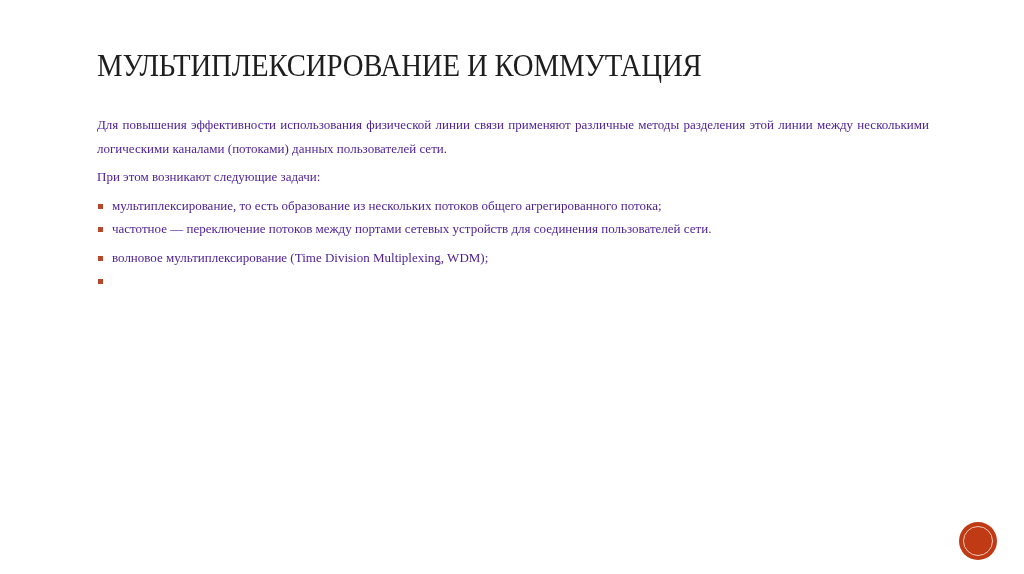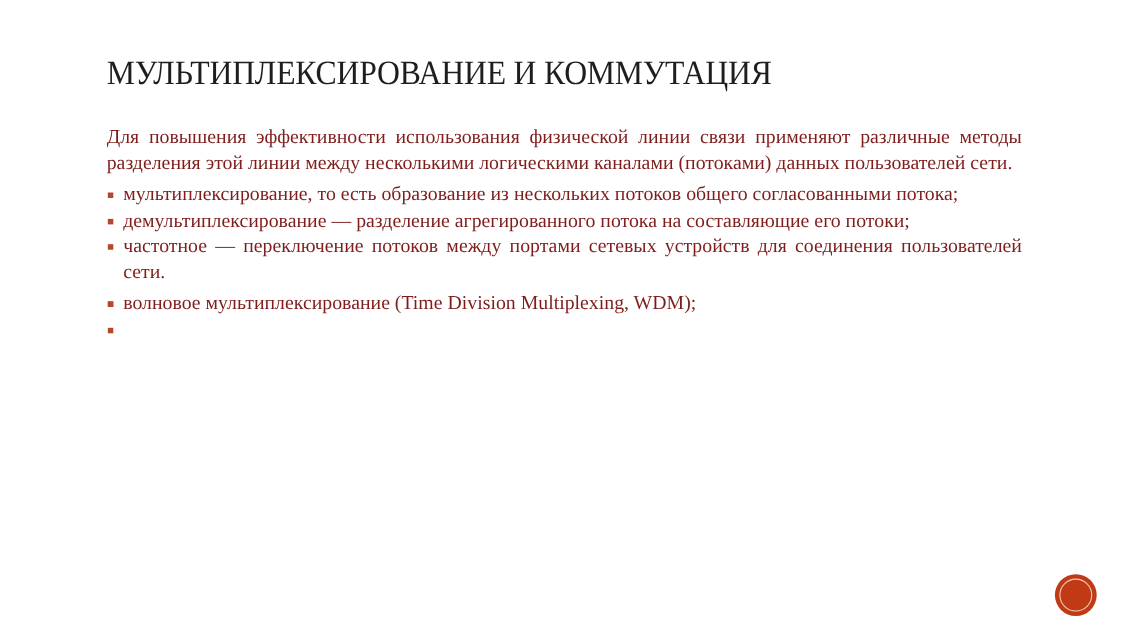--- a/index.html
+++ b/index.html
@@ -31,23 +31,23 @@
       color: #1e1e1e;
       white-space: nowrap;
       transform: scaleX(0.93);
       transform-origin: left top;
     }
     .content {
       position: absolute;
       left: 97px;
       top: 113px;
       width: 832px;
-      font-size: 18px;
+      font-size: 13px;
       line-height: 23.5px;
-      color: #7f1d1d;
+      color: #4c1d95;
     }
     .para {
       margin: 0 0 5px 0;
       text-align: justify;
     }
     ul.bullets {
       list-style: none;
       margin: 0 0 5px 0;
       padding: 0;
     }
@@ -88,29 +88,26 @@
     }
   </style>
 </head>
 <body>
 
 <div class="slide">
   <div class="title">МУЛЬТИПЛЕКСИРОВАНИЕ И КОММУТАЦИЯ</div>
 
   <div class="content">
     <p class="para">Для повышения эффективности использования физической линии связи применяют различные методы разделения этой линии между несколькими логическими каналами (потоками) данных пользователей сети.</p>
+    <p class="para">При этом возникают следующие задачи:</p>
 
     <ul class="bullets">
       <li>
         <span class="bullet-mark"></span>
-        <span class="term">мультиплексирование</span><span>, то есть образование из нескольких потоков общего согласованными потока;</span>
-      </li>
-      <li>
-        <span class="bullet-mark"></span>
-        <span class="term">демультиплексирование</span><span> — разделение агрегированного потока на составляющие его потоки;</span>
+        <span class="term">мультиплексирование</span><span>, то есть образование из нескольких потоков общего агрегированного потока;</span>
       </li>
       <li>
         <span class="bullet-mark"></span>
         <span class="term">частотное</span><span> — переключение потоков между портами сетевых устройств для соединения пользователей сети.</span>
       </li>
     </ul>
 
 
     <ul class="bullets">
       <li>

